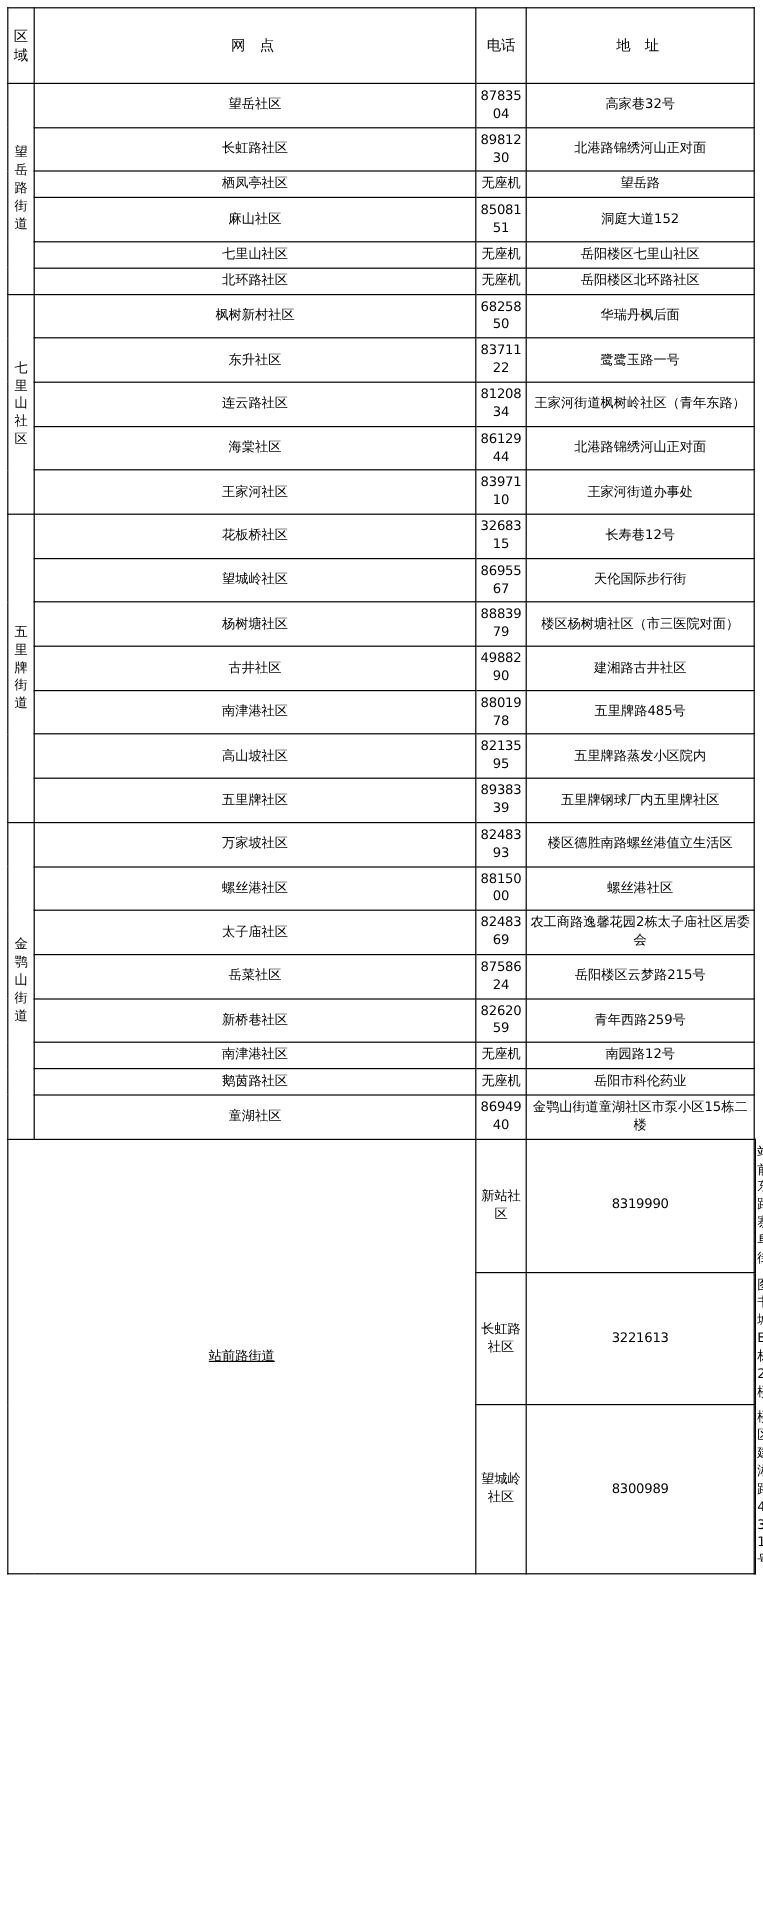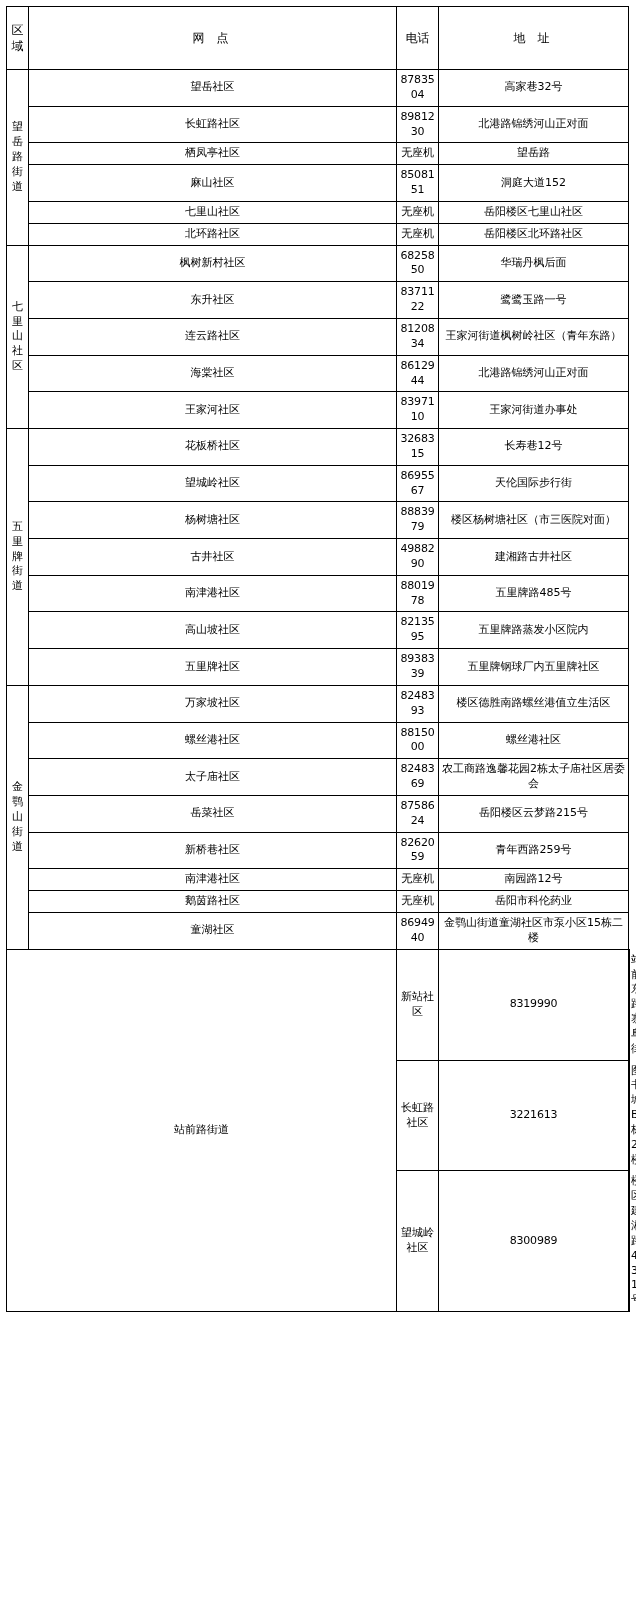--- a/index.html
+++ b/index.html
@@ -213,21 +213,21 @@
           <td class="site">鹅茵路社区</td>
           <td class="phone">无座机</td>
           <td class="addr">岳阳市科伦药业</td>
         </tr>
         <tr>
           <td class="site">童湖社区</td>
           <td class="phone">8694940</td>
           <td class="addr">金鹗山街道童湖社区市泵小区15栋二楼</td>
         </tr>
         <tr>
-          <td class="blk-name" rowspan="3" colspan="2" style="width: 302px;">站前路街道</td>
+          <td class="blk-name" rowspan="3" colspan="2" style="width: 302px; text-decoration: underline;">站前路街道</td>
           <td class="sub-site">新站社区</td>
           <td class="phone">8319990</td>
           <td class="addr">站前东路寨阜街</td>
         </tr>
         <tr>
           <td class="sub-site">长虹路社区</td>
           <td class="phone">3221613</td>
           <td class="addr">图书城B栋2楼</td>
         </tr>
         <tr>

